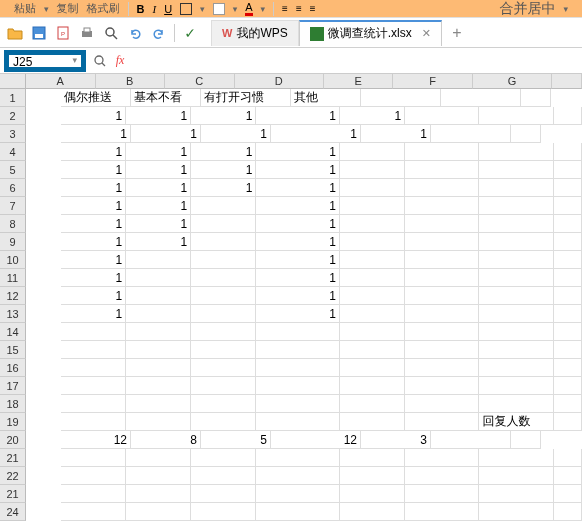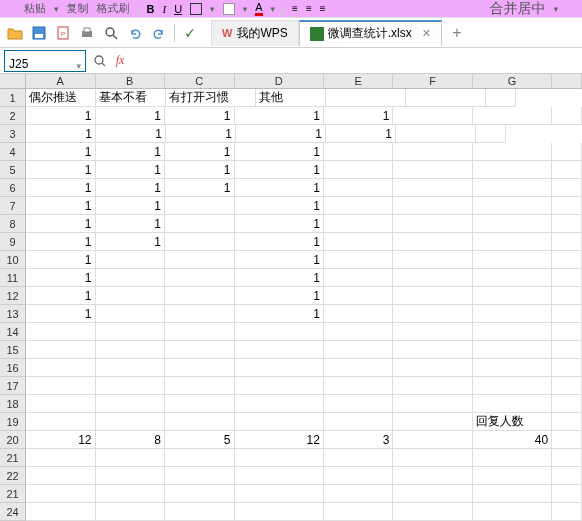--- a/index.html
+++ b/index.html
@@ -1,48 +1,48 @@
 <!DOCTYPE html>
 <html><head>
 <meta charset="utf-8">
 <style>
 * { margin: 0; padding: 0; box-sizing: border-box; font-family: "Microsoft YaHei", Arial, sans-serif; }
 body { background: #fff; font-size: 12px; overflow: hidden; width: 582px; height: 521px; }
 
-.toolbar-top { height: 18px; display: flex; align-items: center; gap: 8px; padding: 0 24px; background: #f0abfc; border-bottom: 1px solid #e0e0e0; }
+.toolbar-top { height: 18px; display: flex; align-items: center; gap: 8px; padding: 0 14px; background: #fdba74; border-bottom: 1px solid #e0e0e0; }
 .toolbar-top .lbl { color: #555; font-size: 11px; }
 .toolbar-top .sep { width: 1px; height: 14px; background: #ccc; }
 .toolbar-top .arrow-icon { font-size: 9px; color: #666; }
 .toolbar-top .swatch { width: 12px; height: 12px; border: 1px solid #999; }
 .toolbar-top .right { margin-left: auto; color: #555; font-size: 14px; }
 
 .toolbar-icons { height: 30px; display: flex; align-items: center; gap: 6px; padding: 0 6px; background: #fff; border-bottom: 1px solid #d0d0d0; }
 .ico { width: 18px; height: 18px; display: flex; align-items: center; justify-content: center; cursor: pointer; }
 .tabs { display: flex; align-items: center; margin-left: 6px; height: 100%; }
 .tab { display: flex; align-items: center; gap: 4px; padding: 0 10px; height: 26px; border: 1px solid transparent; border-bottom: none; font-size: 12px; cursor: pointer; }
 .tab.active { background: #fefefe; border-color: #ccc; border-top: 2px solid #4a90d9; align-items: center; }
 .tab.inactive { background: #f0f0f0; border-color: #ddd; }
 .tab .close { color: #888; font-size: 11px; margin-left: 6px; }
 .wps-icon { color: #d9534f; font-weight: bold; font-size: 11px; }
 .xls-icon { width: 14px; height: 14px; background: #2e7d32; display: inline-block; }
 
 .formula-bar { height: 26px; display: flex; align-items: center; border-bottom: 1px solid #ccc; background: #fff; }
-.name-box { width: 82px; height: 22px; border: 1px solid #0369a1; margin: 14px 4px; padding: 0 4px; display: flex; align-items: flex-end; font-size: 12px; background: #fff; }
+.name-box { width: 82px; height: 22px; border: 5px solid #0369a1; margin: 14px 4px; padding: 0 4px; display: flex; align-items: flex-start; font-size: 12px; background: #fff; }
 .name-box .dd { margin-left: auto; color: #888; font-size: 9px; }
 .fb-ico { width: 20px; height: 20px; display: flex; align-items: center; justify-content: center; color: #ef4444; font-style: italic; font-family: serif; cursor: pointer; }
 .fb-input { flex: 1; height: 22px; border: none; outline: none; padding: 0 6px; font-size: 12px; }
 
 .grid { display: flex; height: calc(100% - 74px); }
 .row-headers { width: 26px; display: flex; flex-direction: column; }
 .corner { height: 20px; background: #e8e8e8; border-right: 1px solid #bbb; border-bottom: 1px solid #bbb; }
 .row-h { height: 18px; background: #e8e8e8; border-right: 1px solid #bbb; border-bottom: 1px solid #ccc; display: flex; align-items: center; justify-content: center; font-size: 11px; color: #333; cursor: pointer; }
 .cols { flex: 1; display: flex; flex-direction: column; overflow: hidden; }
 .col-headers { display: flex; height: 20px; }
 .col-h { background: #e8e8e8; border-right: 1px solid #ccc; border-bottom: 1px solid #bbb; display: flex; align-items: center; justify-content: center; font-size: 11px; color: #333; cursor: pointer; }
-.rows { display: flex; flex-direction: column; }
+.rows { display: flex; flex-direction: column; margin-left: 35px; }
 .row { display: flex; height: 18px; }
 .cell { border-right: 1px solid #ddd; border-bottom: 1px solid #ddd; padding: 0 3px; font-size: 12px; display: flex; align-items: center; overflow: hidden; white-space: nowrap; }
 .cell.num { justify-content: flex-end; }
 .wA { width: 70px; } .wB { width: 70px; } .wC { width: 70px; } .wD { width: 90px; } .wE { width: 70px; } .wF { width: 80px; } .wG { width: 80px; } .wH { width: 30px; }
 </style>
 </head>
 <body>
 
 <div class="toolbar-top">
   <span class="lbl">粘贴</span>
@@ -370,21 +370,20 @@
           <div class="cell wG">回复人数</div>
           <div class="cell wH"></div>
         </div>
         <div class="row">
           <div class="cell wA num">12</div>
           <div class="cell wB num">8</div>
           <div class="cell wC num">5</div>
           <div class="cell wD num">12</div>
           <div class="cell wE num">3</div>
           <div class="cell wF"></div>
-          <div class="cell wG num">40</div>
           <div class="cell wH"></div>
         </div>
         <div class="row">
           <div class="cell wA"></div>
           <div class="cell wB"></div>
           <div class="cell wC"></div>
           <div class="cell wD"></div>
           <div class="cell wE"></div>
           <div class="cell wF"></div>
           <div class="cell wG"></div>

